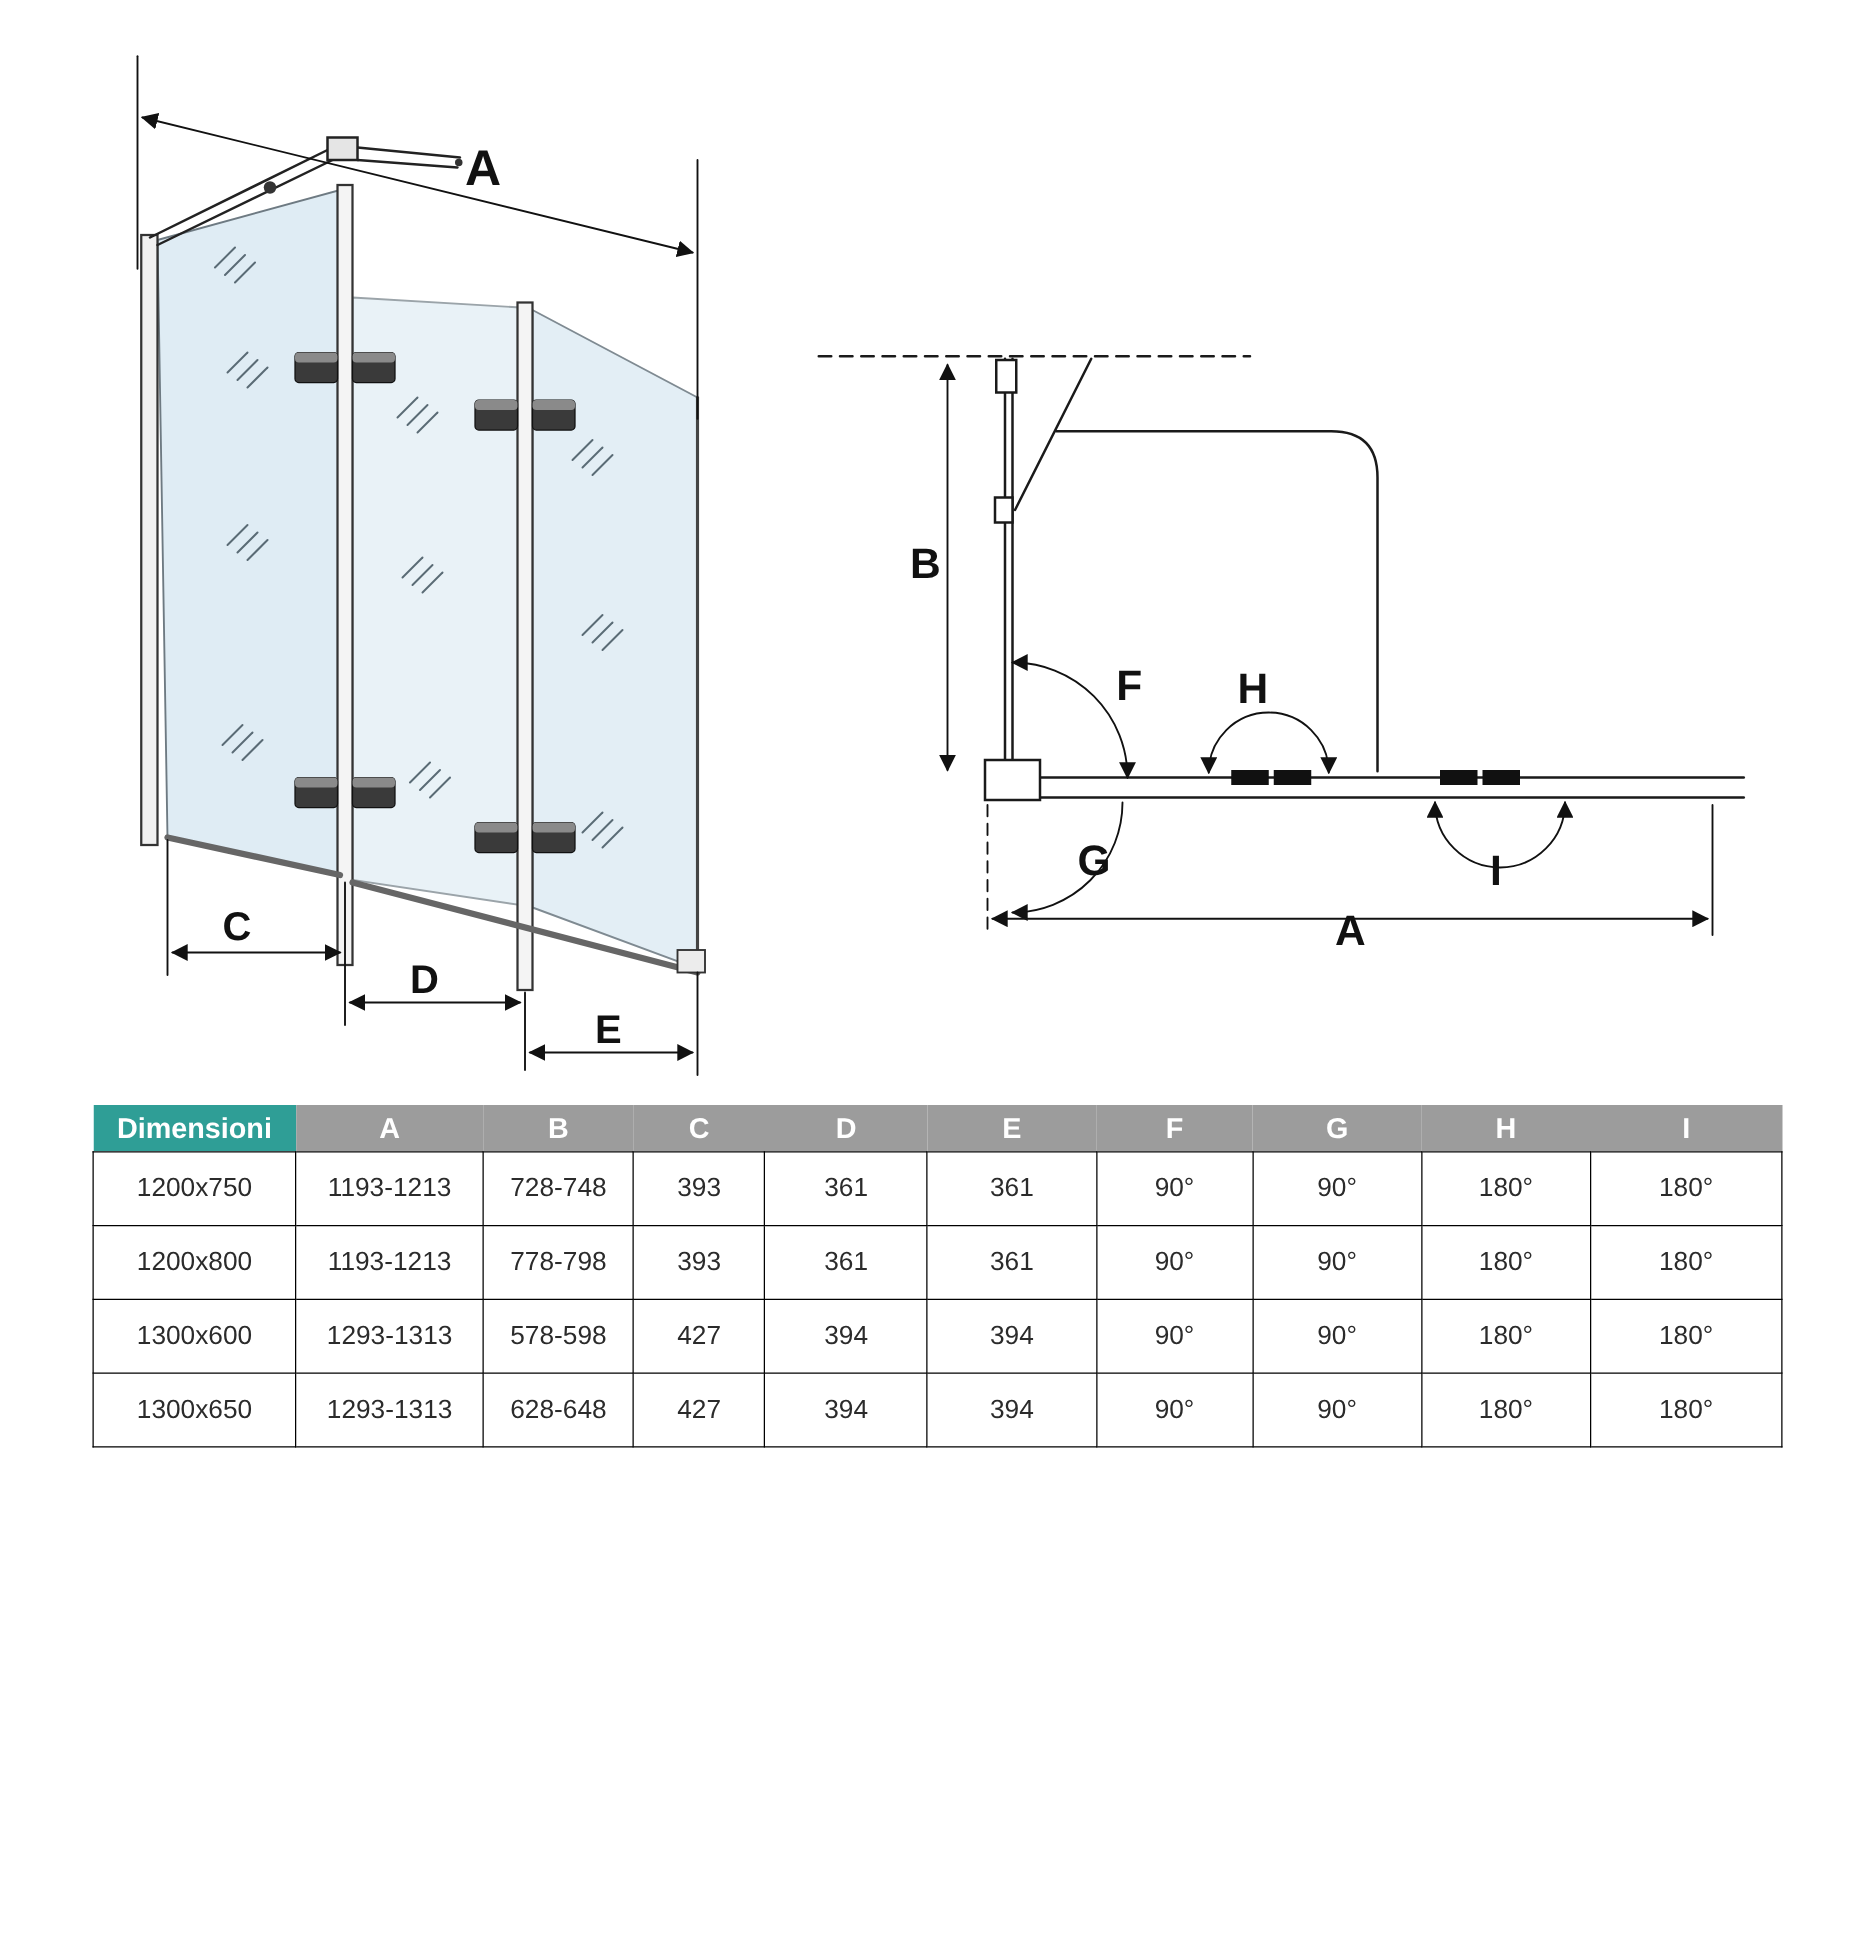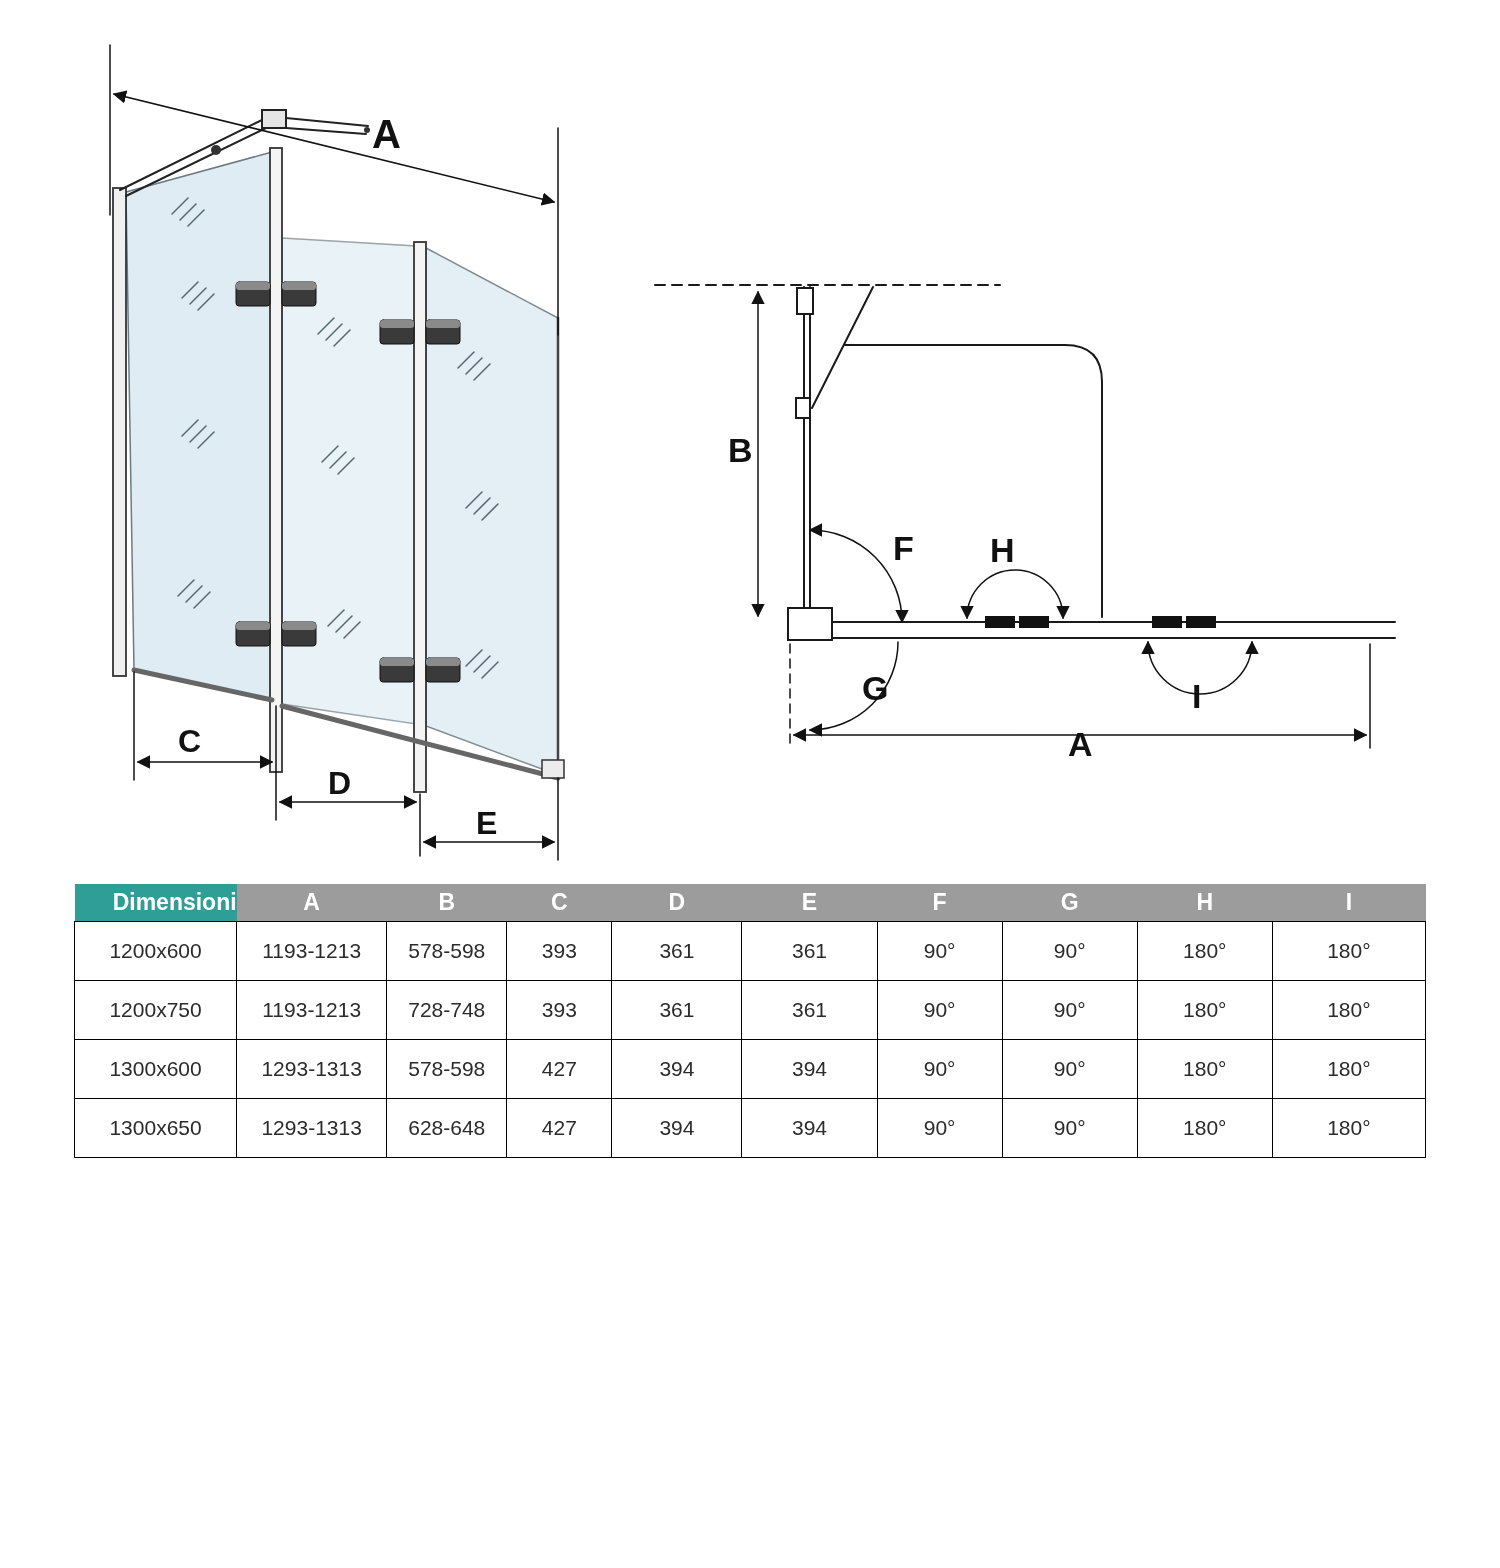--- a/index.html
+++ b/index.html
@@ -16,21 +16,21 @@
   .lbl-xl { font-size:40px; font-weight:bold; }
   .lbl    { font-size:34px; font-weight:bold; }
   .lbl-sm { font-size:32px; font-weight:bold; }
 
   .table-wrap { position:absolute; left:74px; top:884px; width:1352px; }
   .dims-table { border-collapse:collapse; table-layout:fixed; width:1352px; }
   .dims-table th {
     height:37px; font-size:23px; font-weight:bold;
     color:#ffffff; border:none; text-align:center; vertical-align:middle;
   }
-  th.dim-label-cell { background:var(--teal, #2f9e96);text-align:right; }
+  th.dim-label-cell { background:var(--teal, #2f9e96); }
   th.col-h          { background:var(--hdr-gray, #9c9c9c); }
   .dims-table td {
     border:1.5px solid var(--border-c, #000);
     height:59px; text-align:center; vertical-align:middle;
     font-size:21px; color:#2b2b2b; background:#fff;
   }
 </style>
 </head>
 <body>
 
@@ -210,44 +210,44 @@
             <th class="col-h">D</th>
             <th class="col-h">E</th>
             <th class="col-h">F</th>
             <th class="col-h">G</th>
             <th class="col-h">H</th>
             <th class="col-h">I</th>
           </tr>
       </thead>
       <tbody id="tbody">
           <tr>
-            <td>1200x600</td>
-            <td>1193-1213</td>
-            <td>578-598</td>
-            <td>393</td>
-            <td>361</td>
-            <td>361</td>
-            <td>90°</td>
-            <td>90°</td>
-            <td>180°</td>
-            <td>180°</td>
-          </tr>
-          <tr>
             <td>1200x750</td>
             <td>1193-1213</td>
             <td>728-748</td>
             <td>393</td>
             <td>361</td>
             <td>361</td>
             <td>90°</td>
             <td>90°</td>
             <td>180°</td>
             <td>180°</td>
           </tr>
           <tr>
+            <td>1200x800</td>
+            <td>1193-1213</td>
+            <td>778-798</td>
+            <td>393</td>
+            <td>361</td>
+            <td>361</td>
+            <td>90°</td>
+            <td>90°</td>
+            <td>180°</td>
+            <td>180°</td>
+          </tr>
+          <tr>
             <td>1300x600</td>
             <td>1293-1313</td>
             <td>578-598</td>
             <td>427</td>
             <td>394</td>
             <td>394</td>
             <td>90°</td>
             <td>90°</td>
             <td>180°</td>
             <td>180°</td>

